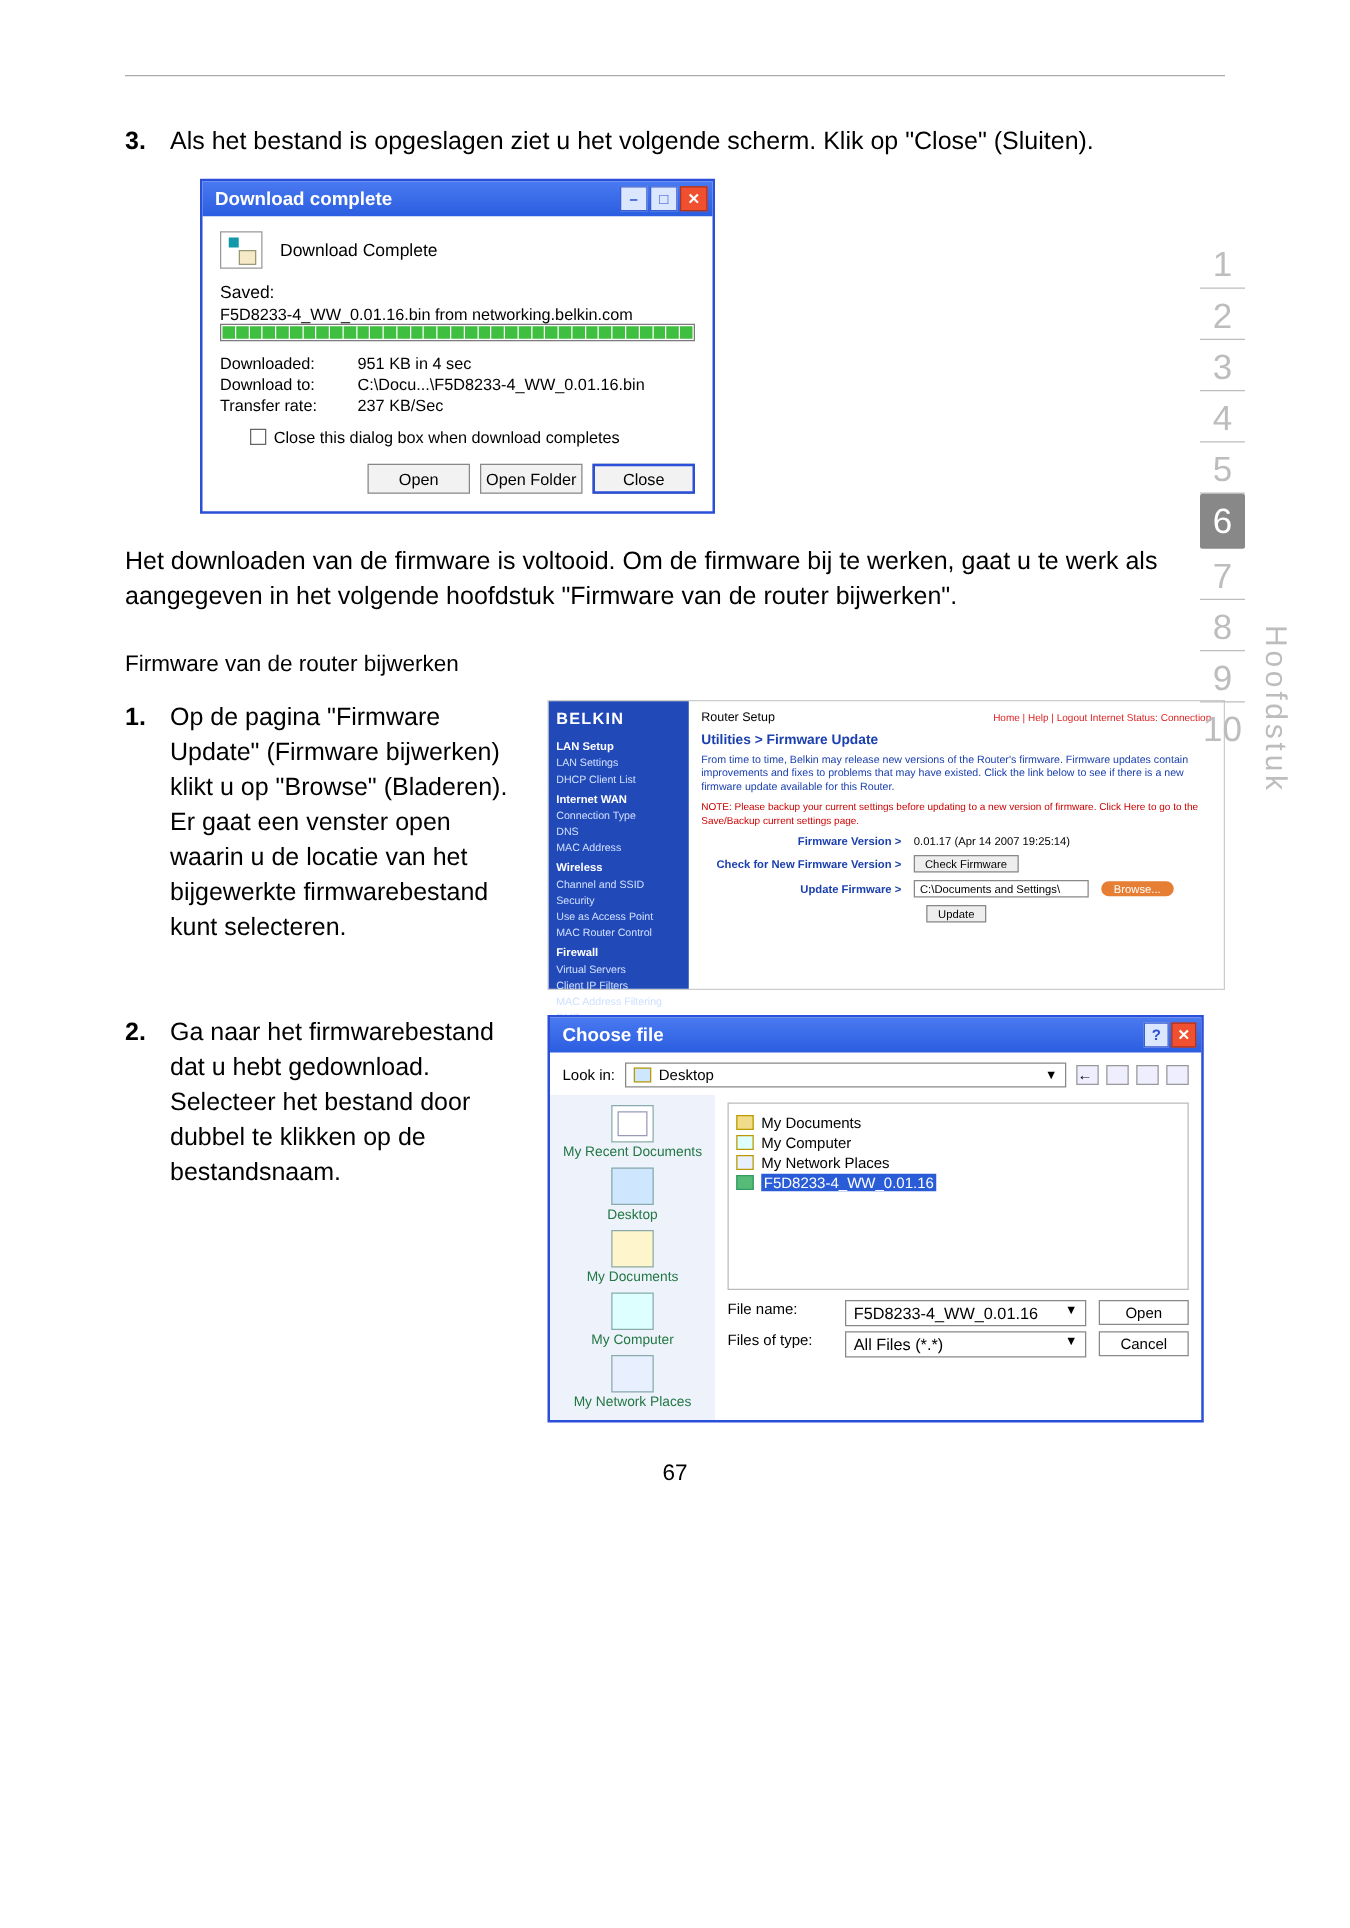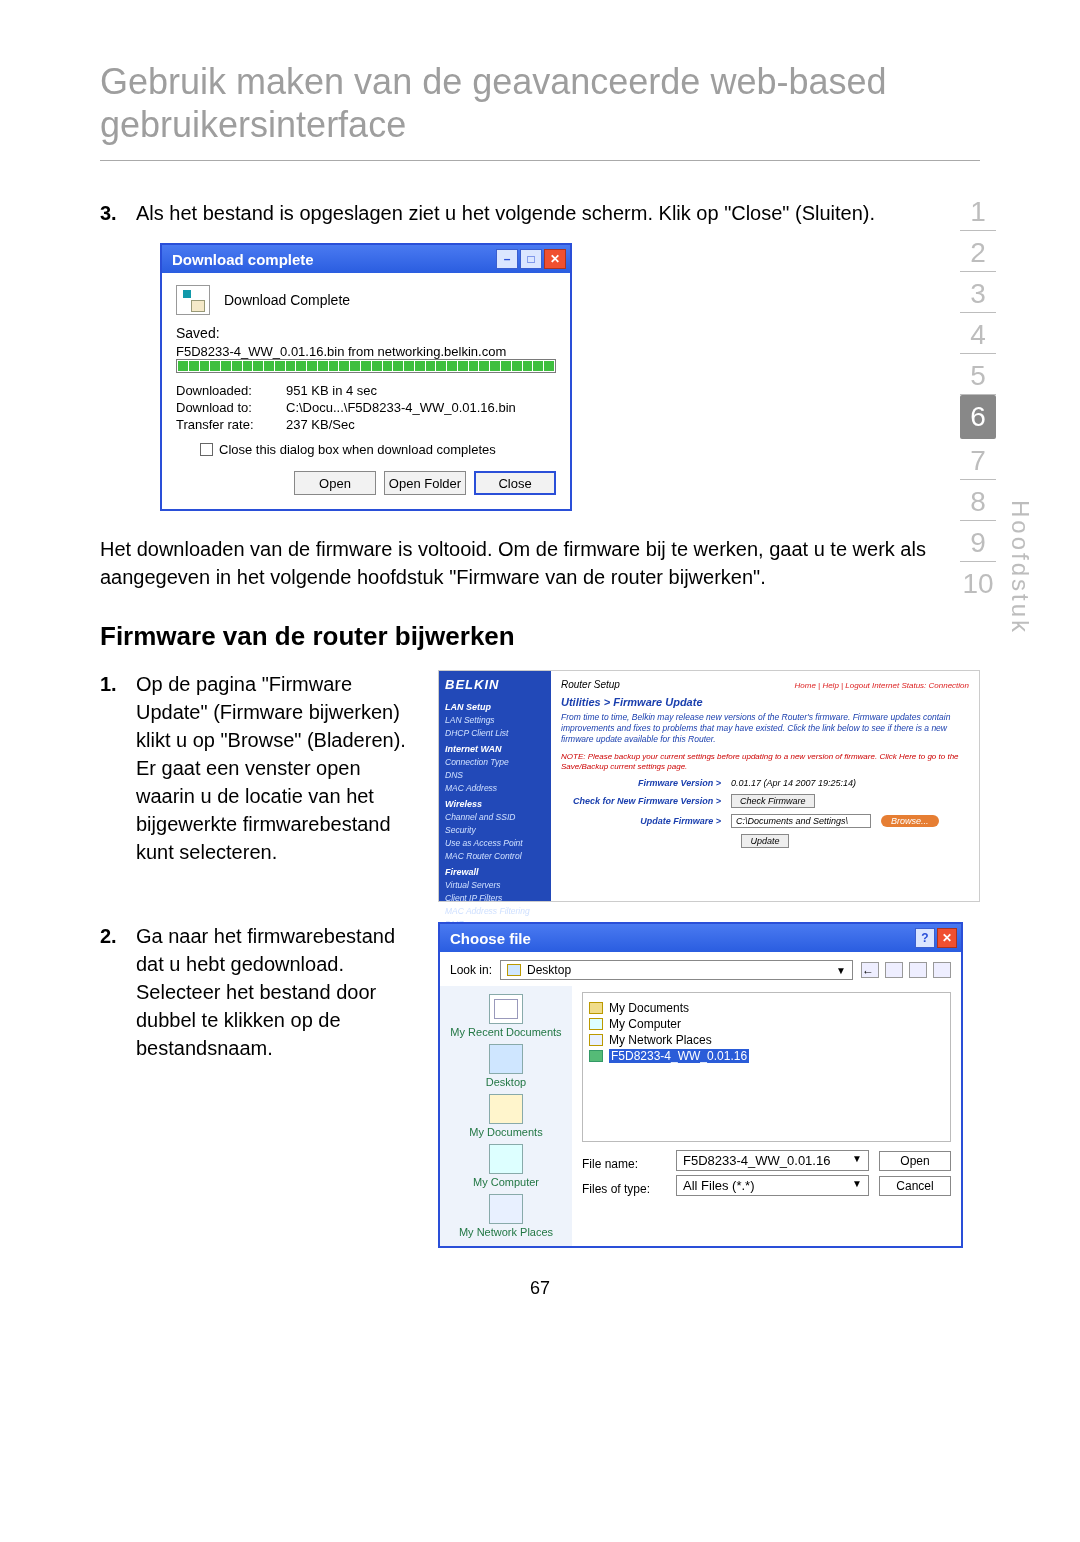--- a/index.html
+++ b/index.html
@@ -37,22 +37,22 @@
   .step-num {
     font-weight: 700;
     min-width: 22px;
   }
   .body-text {
     font-size: 20px;
     line-height: 1.4;
     margin-bottom: 20px;
   }
   .subheading {
-    font-size: 26px;
-    font-weight: 700;
+    font-size: 18px;
+    font-weight: 400;
     margin: 30px 0 18px 0;
   }
   .two-col { display: flex; gap: 28px; margin-bottom: 20px; }
   .col-left { flex: 0 0 310px; }
   .col-right { flex: 1; }
 
   
   .chapter-nav {
     position: absolute;
     top: 190px;
@@ -131,21 +131,20 @@
   }
   .dlg-btn.primary { outline:2px solid #2a4fd8; outline-offset:-2px; }
 
   
   .router {
     border:1px solid #ccc;
     font-size: 10px;
     display:flex;
     height: 232px;
     background:#fff;
-    font-style:italic;
   }
   .router-side {
     width: 112px;
     background:#2249b8;
     color:#cfe0ff;
     padding:6px 6px;
     display:flex; flex-direction:column; gap:3px;
   }
   .router-side .brand { color:#fff; font-weight:700; font-size:13px; letter-spacing:1px; margin-bottom:4px;}
   .router-side .hd { color:#fff; font-weight:700; font-size:9px; margin-top:3px;}
@@ -188,35 +187,34 @@
   .look-row { display:flex; align-items:center; gap:8px; font-size:12px; margin-bottom:6px;}
   .look-row .sel { flex:1; border:1px solid #888; padding:2px 6px; display:flex; align-items:center; gap:6px;}
   .tool-icons { display:flex; gap:6px; }
   .tool-icons span { width:18px; height:16px; border:1px solid #999; background:#eef; }
   .file-area { border:1px solid #bbb; height:150px; padding:6px; font-size:12px; }
   .folder-item { display:flex; align-items:center; gap:6px; margin:2px 0;}
   .folder-ico { width:14px; height:12px; background:#f0dc8a; border:1px solid #b90; }
   .file-ico { width:14px; height:12px; background:#5b7; border:1px solid #396; }
   .selected { background:#2a5cd8; color:#fff; padding:0 2px;}
   .bottom-rows { margin-top:8px; }
-  .brow { display:flex; align-items:flex-end; gap:10px; margin:4px 0;}
+  .brow { display:flex; align-items:flex-start; gap:10px; margin:4px 0;}
   .brow .lbl { width:84px; font-size:12px;}
   .brow .inp { flex:1; border:1px solid #888; padding:2px 6px; display:flex; justify-content:space-between;}
   .tri { font-size:10px;}
   .side-btn { width:72px; border:1px solid #888; text-align:center; font-size:12px; padding:2px 0;}
 
   .pagenum { text-align:center; font-size:18px; margin-top:30px; }
   .help-close { width:20px;height:20px;background:#dbe6ff;border:1px solid #3a5ecf;display:flex;align-items:center;justify-content:center;font-weight:700;color:#2a4fd8;font-size:12px;}
   .help-close.red{background:#f05030;color:#fff;border-color:#a32;}
 </style>
 </head>
 <body>
 
 <div class="page">
-  <div class="title">Gebruik maken van de geavanceerde web-based gebruikersinterface</div>
   <hr class="hr">
 
   <div class="step">
     <div class="step-num">3.</div>
     <div>Als het bestand is opgeslagen ziet u het volgende scherm. Klik op "Close" (Sluiten).</div>
   </div>
 
   <div class="dlg">
     <div class="dlg-titlebar">
       <span>Download complete</span>

